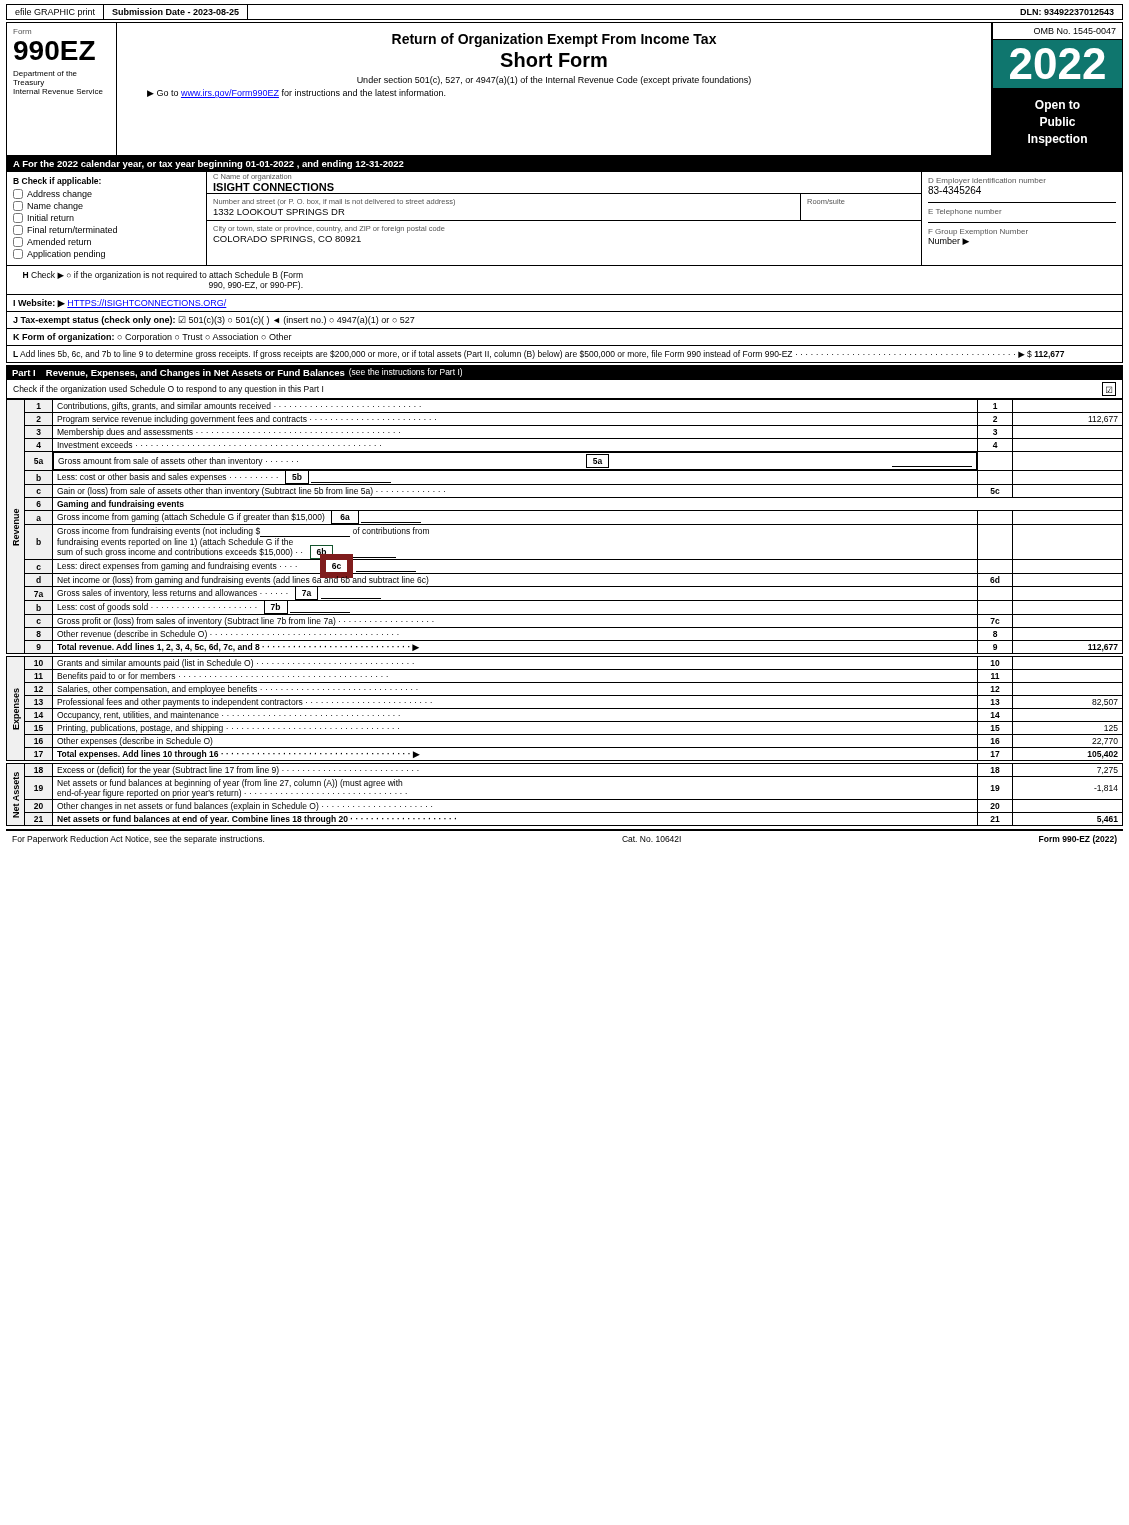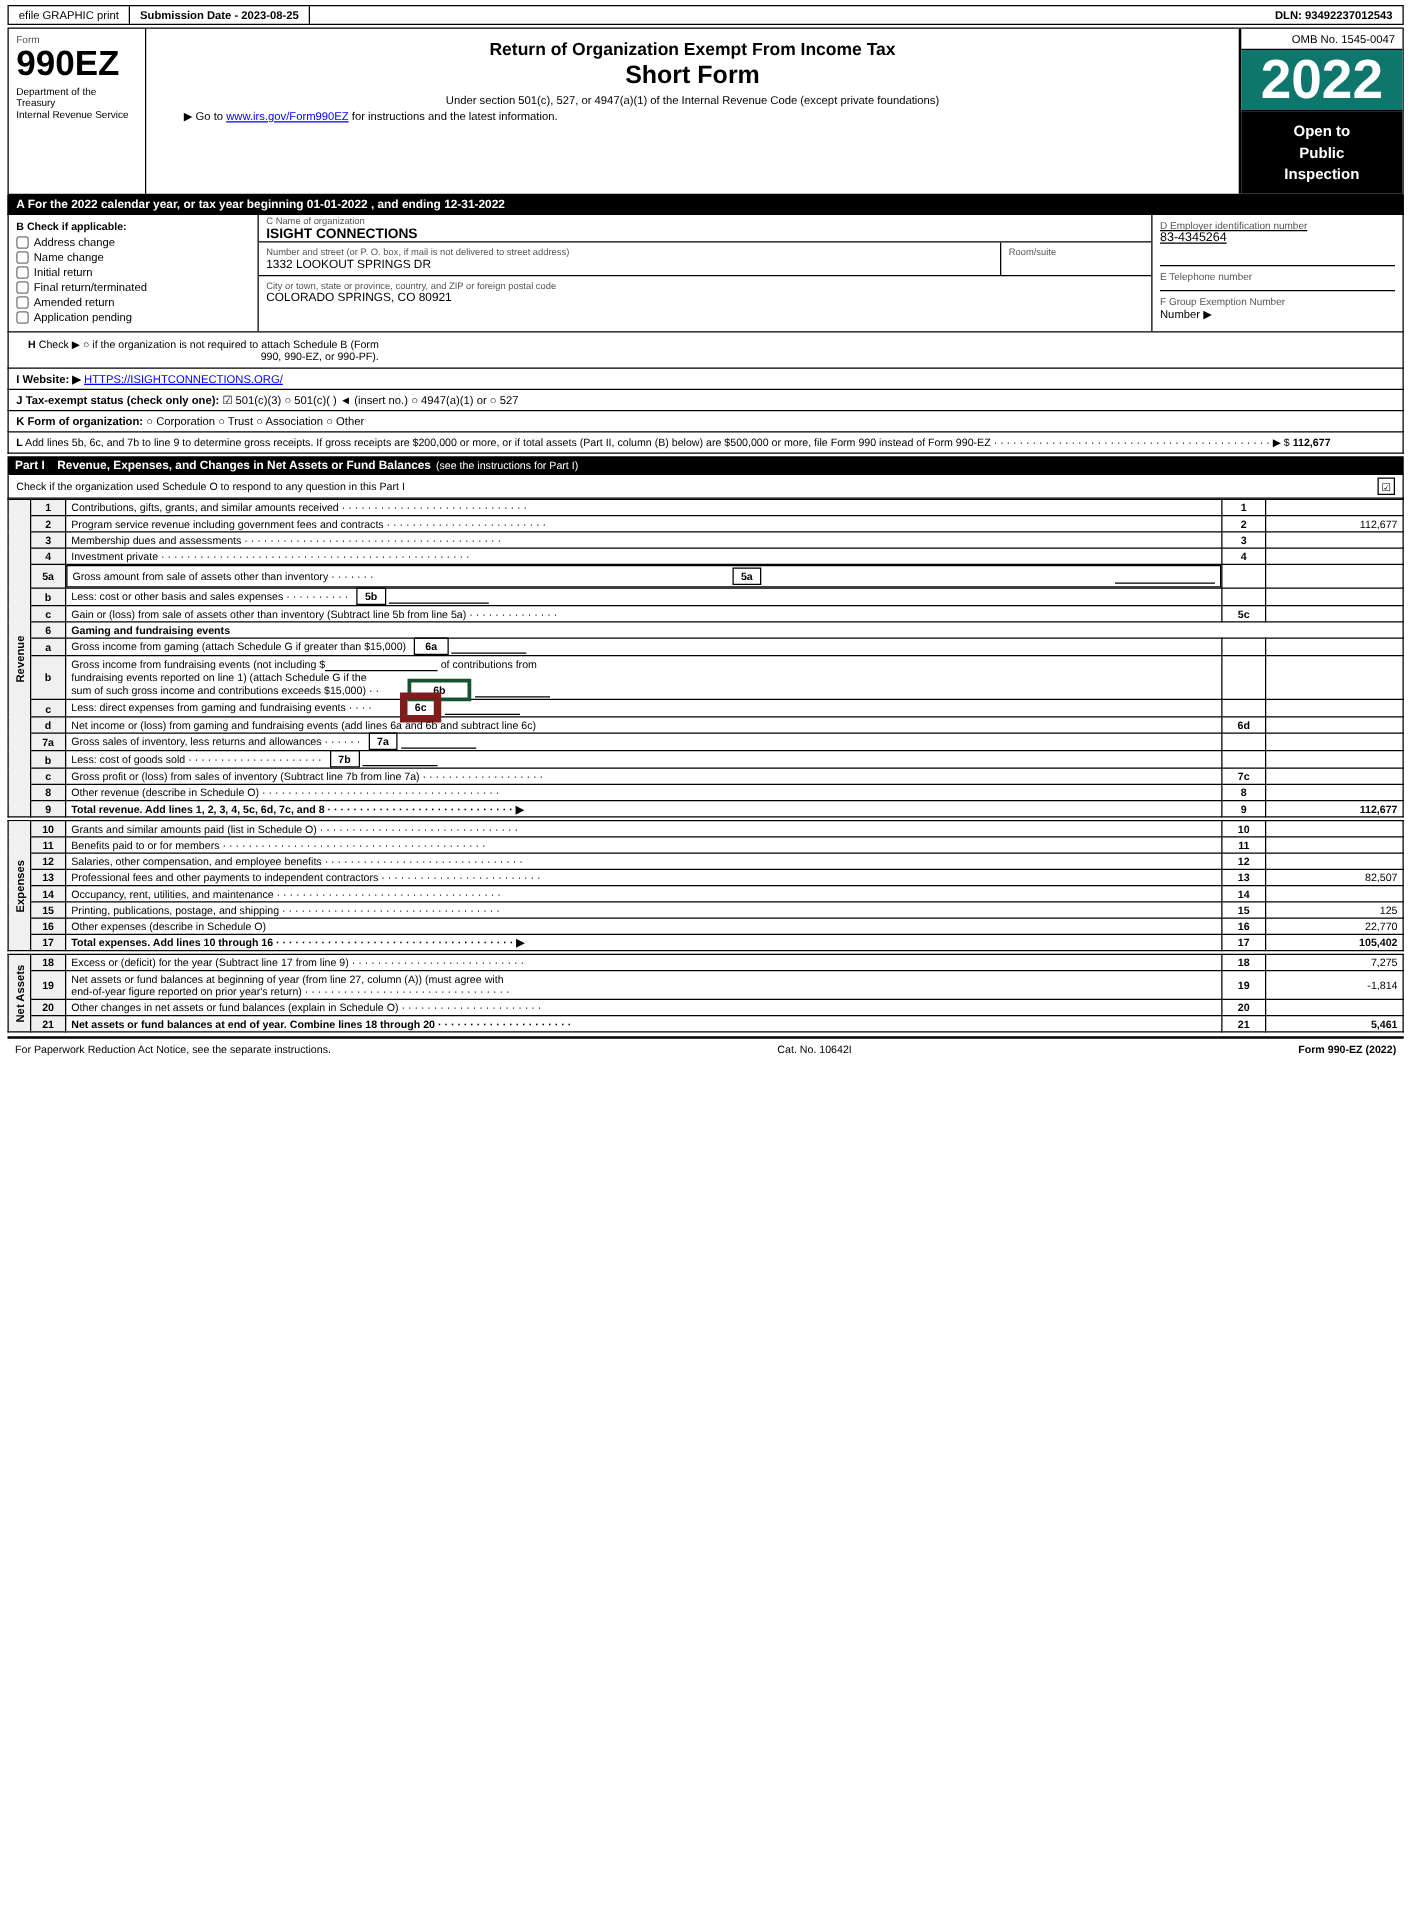--- a/index.html
+++ b/index.html
@@ -85,21 +85,21 @@
           <div style="font-size:7.5px; color:#555;">Room/suite</div>
           <div style="font-size:9.5px;"></div>
         </div>
       </div>
       <div style="padding:3px 6px;">
         <div style="font-size:7.5px; color:#555;">City or town, state or province, country, and ZIP or foreign postal code</div>
         <div style="font-size:9.5px;">COLORADO SPRINGS, CO  80921</div>
       </div>
     </div>
     <div style="width:200px; padding:4px 6px; font-size:8.5px;">
-      <div style="border-bottom:1px solid #000; padding-bottom:16px; margin-bottom:4px;text-decoration:underline;">
+      <div style="border-bottom:1px solid #000; padding-bottom:6px; margin-bottom:4px;">
         <div style="font-size:8px; color:#555;">D Employer identification number</div>
         <div style="font-size:10px;">83-4345264</div>
       </div>
       <div style="border-bottom:1px solid #000; padding-bottom:6px; margin-bottom:4px;">
         <div style="font-size:8px; color:#555;">E Telephone number</div>
         <div style="font-size:10px;"></div>
       </div>
       <div>
         <div style="font-size:8px; color:#555;">F Group Exemption Number</div>
         <div style="font-size:9px;">Number ▶</div>
@@ -168,21 +168,21 @@
         <td style="border:1px solid #000; text-align:right; padding-right:4px;">112,677</td>
       </tr>
       <tr>
         <td style="border:1px solid #000; text-align:center; font-weight:bold; padding:1px 3px; background:#f0f0f0;">3</td>
         <td style="border:1px solid #000; padding:1px 4px;">Membership dues and assessments · · · · · · · · · · · · · · · · · · · · · · · · · · · · · · · · · · · · · · · ·</td>
         <td style="border:1px solid #000; text-align:center; font-weight:bold;">3</td>
         <td style="border:1px solid #000; text-align:right; padding-right:4px;"></td>
       </tr>
       <tr>
         <td style="border:1px solid #000; text-align:center; font-weight:bold; padding:1px 3px; background:#f0f0f0;">4</td>
-        <td style="border:1px solid #000; padding:1px 4px;">Investment private · · · · · · · · · · · · · · · · · · · · · · · · · · · · · · · · · · · · · · · · · · · · · · · ·</td>
+        <td style="border:1px solid #000; padding:1px 4px;">Investment exceeds · · · · · · · · · · · · · · · · · · · · · · · · · · · · · · · · · · · · · · · · · · · · · · · ·</td>
         <td style="border:1px solid #000; text-align:center; font-weight:bold;">4</td>
         <td style="border:1px solid #000; text-align:right; padding-right:4px;"></td>
       </tr>
 
       <tr>
         <td style="border:1px solid #000; text-align:center; font-weight:bold; padding:1px 3px; background:#f0f0f0;">5a</td>
         <td style="border:1px solid #000; padding:1px 4px; display:flex; align-items:center; justify-content:space-between;">
           <span>Gross amount from sale of assets other than inventory · · · · · · ·</span>
           <span style="border:1px solid #000; padding:1px 6px; font-weight:bold; margin-left:4px;">5a</span>
           <span style="width:80px; border-bottom:1px solid #000; display:inline-block;">&nbsp;</span>
@@ -222,21 +222,21 @@
         <td style="border:1px solid #000;"></td>
         <td style="border:1px solid #000; text-align:right; padding-right:4px;"></td>
       </tr>
 
       <tr>
         <td style="border:1px solid #000; text-align:center; font-weight:bold; padding:1px 3px; background:#f0f0f0;">b</td>
         <td style="border:1px solid #000; padding:1px 4px;">
           Gross income from fundraising events (not including $<span style="border-bottom:1px solid #000; display:inline-block; width:90px;">&nbsp;</span> of contributions from<br>
           fundraising events reported on line 1) (attach Schedule G if the<br>
           sum of such gross income and contributions exceeds $15,000) · ·
-          <span style="border:3px solid #14532d; padding:1px 18px; font-weight:bold; margin-left:20px;">6b</span>
+          <span style="border:1px solid #14532d; padding:1px 6px; font-weight:bold; margin-left:4px;">6b</span>
           <span style="width:60px; border-bottom:1px solid #000; display:inline-block;">&nbsp;</span>
         </td>
         <td style="border:1px solid #000;"></td>
         <td style="border:1px solid #000; text-align:right; padding-right:4px;"></td>
       </tr>
 
       <tr>
         <td style="border:1px solid #000; text-align:center; font-weight:bold; padding:1px 3px; background:#f0f0f0;">c</td>
         <td style="border:1px solid #000; padding:1px 4px;">Less: direct expenses from gaming and fundraising events · · · ·
           <span style="border:6px solid #7f1d1d; padding:1px 6px; font-weight:bold; margin-left:20px;">6c</span>

